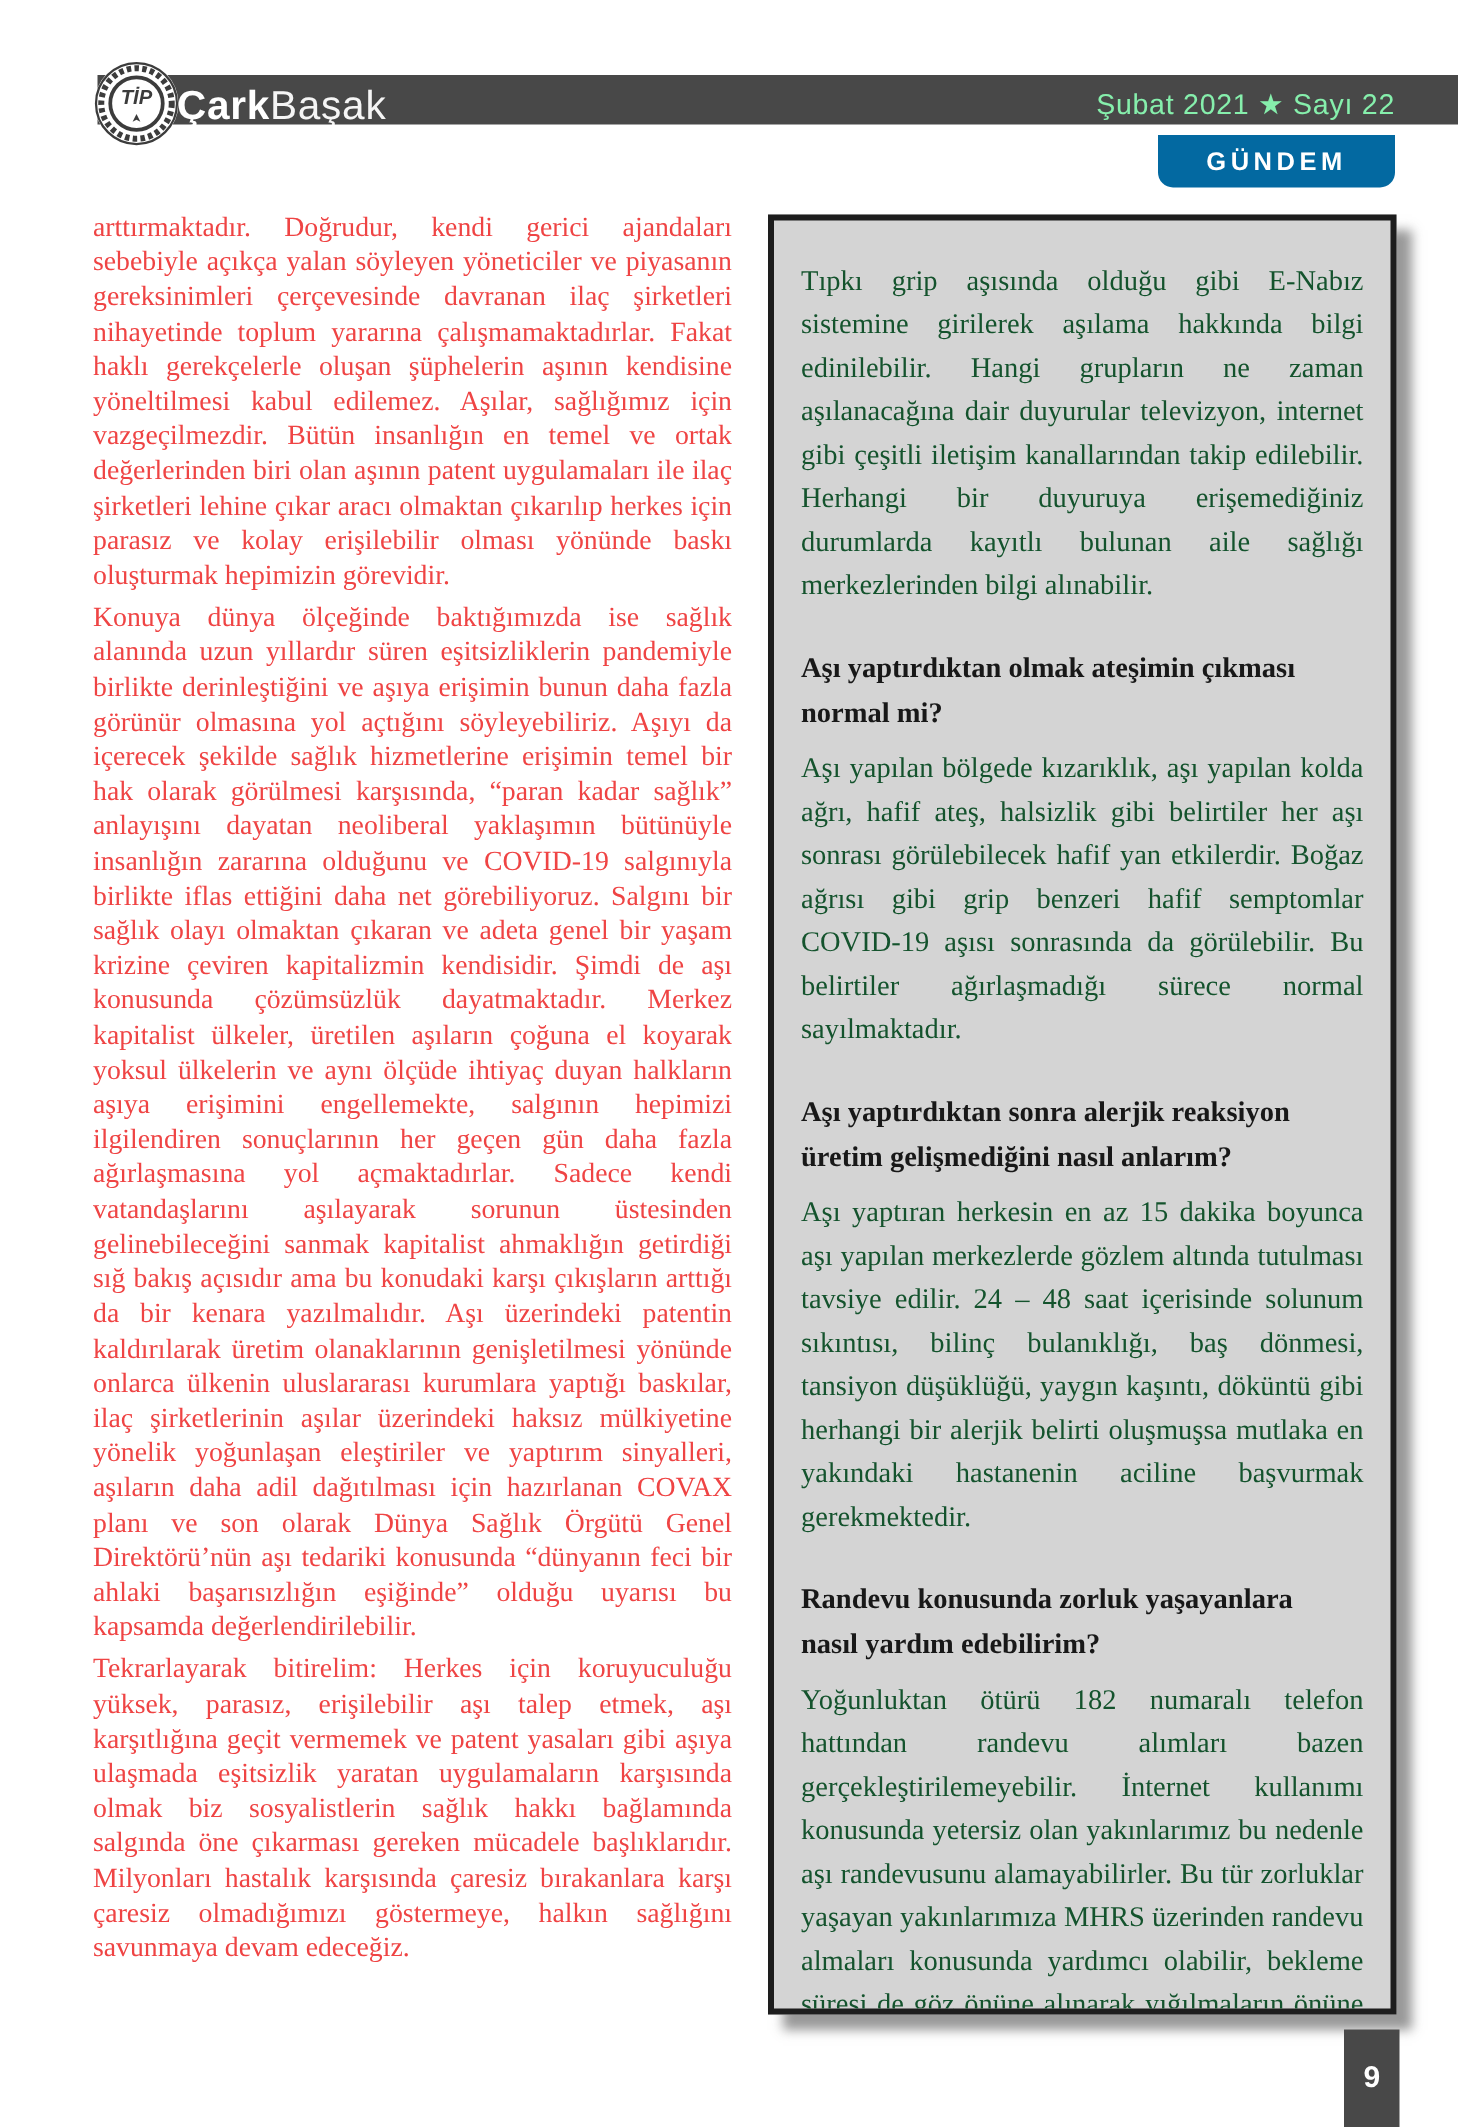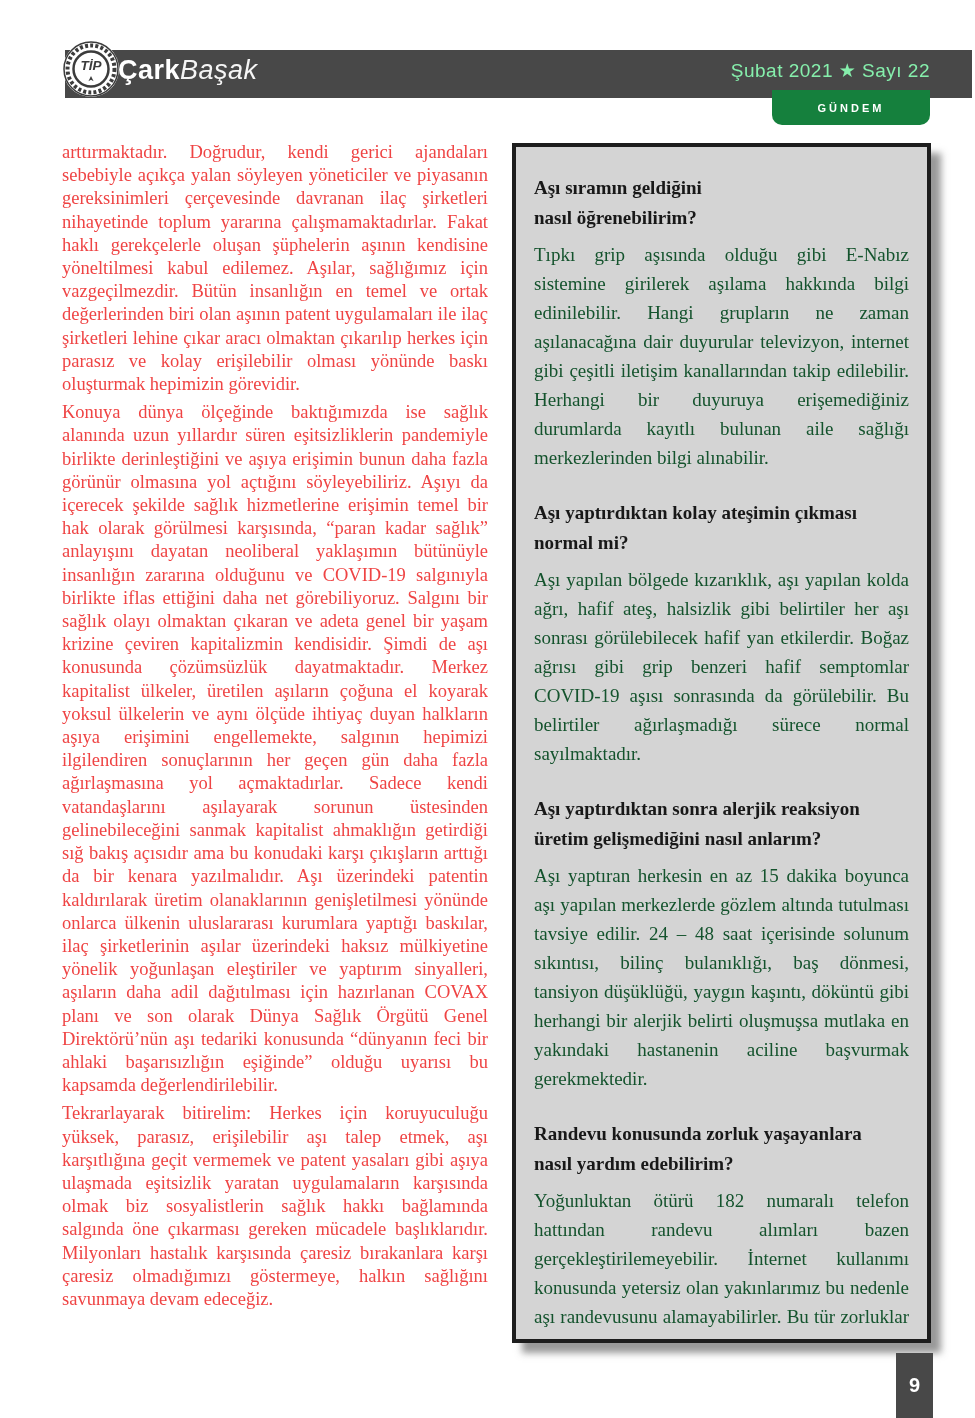--- a/index.html
+++ b/index.html
@@ -1,43 +1,43 @@
 <!DOCTYPE html>
 <html lang="tr"><head>
 <meta charset="utf-8">
 <style>
   html,body{margin:0;padding:0;}
   body{background:#ffffff;font-family:"Liberation Serif",serif;}
   .page{position:relative;width:975px;height:1418px;background:#ffffff;overflow:hidden;}
 
   
   .header-bar{
-    position:absolute;left:65px;top:50px;width:907px;height:48px;
+    position:absolute;left:65px;top:50px;width:907px;height:33px;
     background:#484848;
     text-align:center;
   }
   .masthead{
     position:absolute;left:53px;top:0;height:40px;display:flex;align-items:center;
     font-family:"Liberation Sans",sans-serif;color:#ffffff;font-size:27px;letter-spacing:.5px;
   }
   .masthead .bold{font-weight:700;}
-  .masthead .light{font-weight:400;opacity:.95;font-style:italic;}
+  .masthead .light{font-weight:400;opacity:.95;}
   .issue-info{
     position:absolute;right:42px;top:0;height:40px;display:flex;align-items:center;
     font-family:"Liberation Sans",sans-serif;color:#86efac;font-size:19px;letter-spacing:.5px;
   }
   .logo{
     position:absolute;left:62px;top:40px;width:58px;height:58px;font-style:italic;
   }
   .gundem-tab{
     position:absolute;left:772px;top:90px;width:158px;height:35px;
-    background:#15803d;border-radius:0 0 10px 10px;
+    background:#0369a1;border-radius:0 0 10px 10px;
     display:flex;align-items:center;justify-content:center;
     font-family:"Liberation Sans",sans-serif;font-weight:700;color:#ffffff;
-    font-size:11px;letter-spacing:3px;
+    font-size:17px;letter-spacing:3px;
   }
 
   
   .left-column{
     position:absolute;left:62px;top:141px;width:426px;
     color:#ef4444;font-size:18.5px;line-height:23.2px;text-align:justify;
     hyphens:auto;-webkit-hyphens:auto;
   }
   .left-column p{margin:0 0 5px 0;}
 
@@ -92,26 +92,24 @@
   <div class="gundem-tab">GÜNDEM</div>
 
   <div class="left-column">
     <p>arttırmaktadır. Doğrudur, kendi gerici ajandaları sebebiyle açıkça yalan söyleyen yöneticiler ve piyasanın gereksinimleri çerçevesinde davranan ilaç şirketleri nihayetinde toplum yararına çalışmamaktadırlar. Fakat haklı gerekçelerle oluşan şüphelerin aşının kendisine yöneltilmesi kabul edilemez. Aşılar, sağlığımız için vazgeçilmezdir. Bütün insanlığın en temel ve ortak değerlerinden biri olan aşının patent uygulamaları ile ilaç şirketleri lehine çıkar aracı olmaktan çıkarılıp herkes için parasız ve kolay erişilebilir olması yönünde baskı oluşturmak hepimizin görevidir.</p>
     <p>Konuya dünya ölçeğinde baktığımızda ise sağlık alanında uzun yıllardır süren eşitsizliklerin pandemiyle birlikte derinleştiğini ve aşıya erişimin bunun daha fazla görünür olmasına yol açtığını söyleyebiliriz. Aşıyı da içerecek şekilde sağlık hizmetlerine erişimin temel bir hak olarak görülmesi karşısında, “paran kadar sağlık” anlayışını dayatan neoliberal yaklaşımın bütünüyle insanlığın zararına olduğunu ve COVID-19 salgınıyla birlikte iflas ettiğini daha net görebiliyoruz. Salgını bir sağlık olayı olmaktan çıkaran ve adeta genel bir yaşam krizine çeviren kapitalizmin kendisidir. Şimdi de aşı konusunda çözümsüzlük dayatmaktadır. Merkez kapitalist ülkeler, üretilen aşıların çoğuna el koyarak yoksul ülkelerin ve aynı ölçüde ihtiyaç duyan halkların aşıya erişimini engellemekte, salgının hepimizi ilgilendiren sonuçlarının her geçen gün daha fazla ağırlaşmasına yol açmaktadırlar. Sadece kendi vatandaşlarını aşılayarak sorunun üstesinden gelinebileceğini sanmak kapitalist ahmaklığın getirdiği sığ bakış açısıdır ama bu konudaki karşı çıkışların arttığı da bir kenara yazılmalıdır. Aşı üzerindeki patentin kaldırılarak üretim olanaklarının genişletilmesi yönünde onlarca ülkenin uluslararası kurumlara yaptığı baskılar, ilaç şirketlerinin aşılar üzerindeki haksız mülkiyetine yönelik yoğunlaşan eleştiriler ve yaptırım sinyalleri, aşıların daha adil dağıtılması için hazırlanan COVAX planı ve son olarak Dünya Sağlık Örgütü Genel Direktörü’nün aşı tedariki konusunda “dünyanın feci bir ahlaki başarısızlığın eşiğinde” olduğu uyarısı bu kapsamda değerlendirilebilir.</p>
     <p>Tekrarlayarak bitirelim: Herkes için koruyuculuğu yüksek, parasız, erişilebilir aşı talep etmek, aşı karşıtlığına geçit vermemek ve patent yasaları gibi aşıya ulaşmada eşitsizlik yaratan uygulamaların karşısında olmak biz sosyalistlerin sağlık hakkı bağlamında salgında öne çıkarması gereken mücadele başlıklarıdır. Milyonları hastalık karşısında çaresiz bırakanlara karşı çaresiz olmadığımızı göstermeye, halkın sağlığını savunmaya devam edeceğiz.</p>
   </div>
 
   <div class="qa-box">
     <div class="qa-item">
-      <p class="qa-question">Aşı sıramın geldiğini
-nasıl öğrenebilirim?</p>
       <p class="qa-answer">Tıpkı grip aşısında olduğu gibi E-Nabız sistemine girilerek aşılama hakkında bilgi edinilebilir. Hangi grupların ne zaman aşılanacağına dair duyurular televizyon, internet gibi çeşitli iletişim kanallarından takip edilebilir. Herhangi bir duyuruya erişemediğiniz durumlarda kayıtlı bulunan aile sağlığı merkezlerinden bilgi alınabilir.</p>
     </div>
     <div class="qa-item">
-      <p class="qa-question">Aşı yaptırdıktan kolay ateşimin çıkması
+      <p class="qa-question">Aşı yaptırdıktan olmak ateşimin çıkması
 normal mi?</p>
       <p class="qa-answer">Aşı yapılan bölgede kızarıklık, aşı yapılan kolda ağrı, hafif ateş, halsizlik gibi belirtiler her aşı sonrası görülebilecek hafif yan etkilerdir. Boğaz ağrısı gibi grip benzeri hafif semptomlar COVID-19 aşısı sonrasında da görülebilir. Bu belirtiler ağırlaşmadığı sürece normal sayılmaktadır.</p>
     </div>
     <div class="qa-item">
       <p class="qa-question">Aşı yaptırdıktan sonra alerjik reaksiyon
 üretim gelişmediğini nasıl anlarım?</p>
       <p class="qa-answer">Aşı yaptıran herkesin en az 15 dakika boyunca aşı yapılan merkezlerde gözlem altında tutulması tavsiye edilir. 24 – 48 saat içerisinde solunum sıkıntısı, bilinç bulanıklığı, baş dönmesi, tansiyon düşüklüğü, yaygın kaşıntı, döküntü gibi herhangi bir alerjik belirti oluşmuşsa mutlaka en yakındaki hastanenin aciline başvurmak gerekmektedir.</p>
     </div>
     <div class="qa-item">
       <p class="qa-question">Randevu konusunda zorluk yaşayanlara

